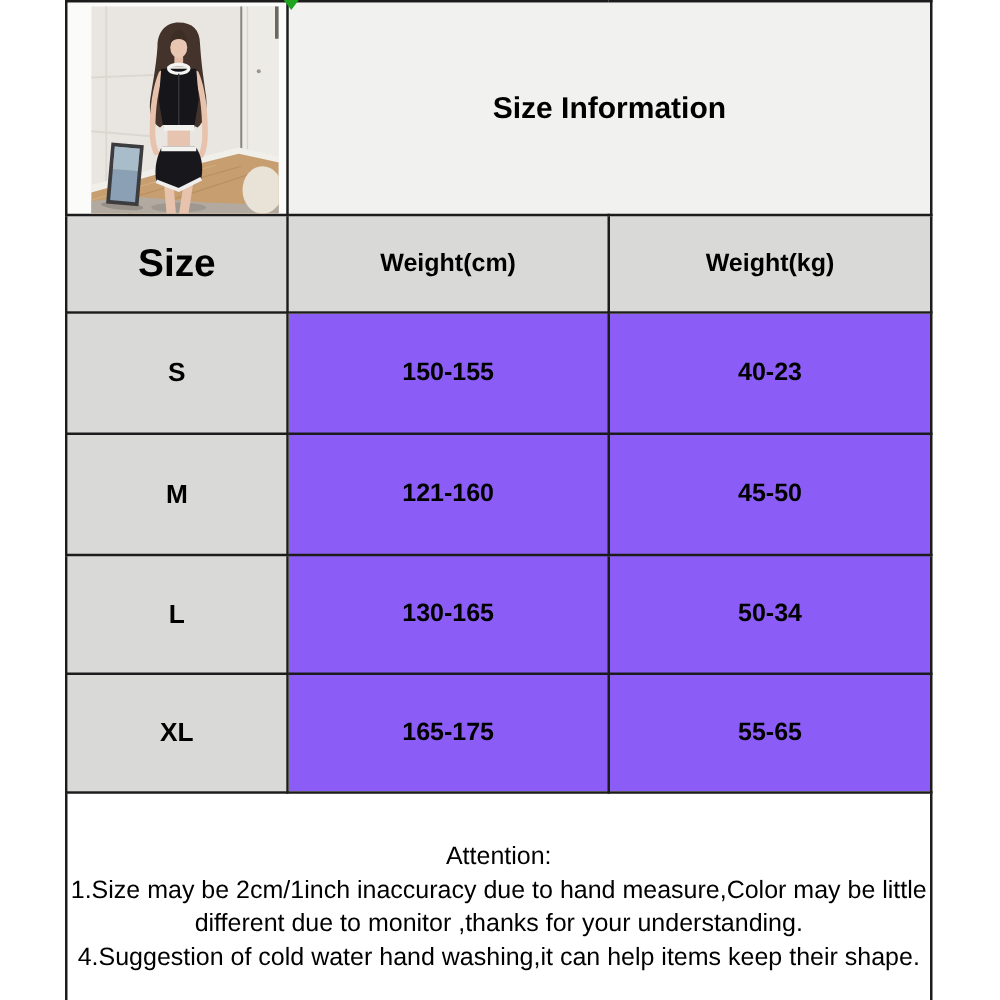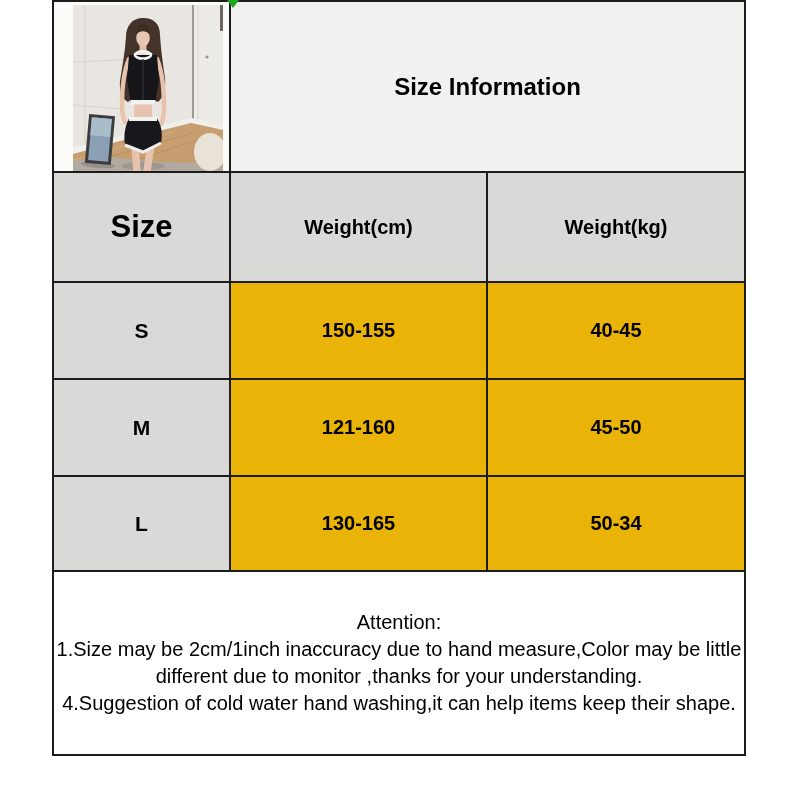--- a/index.html
+++ b/index.html
@@ -14,21 +14,21 @@
     border:2px solid #1c1c1c;
     text-align:center;vertical-align:middle;
     padding:0;color:#000;
     overflow:hidden;
   }
   td.photo-cell{background:#fbfbfa;}
   td.title-cell{background:#f1f1ef;font-size:24px;font-weight:bold;}
   td.col-header{background:#d9d9d8;font-size:20px;font-weight:bold;}
   td.size-header{background:#d9d9d8;font-size:31px;font-weight:bold;}
   td.size-label{background:#d9d9d8;font-size:21px;font-weight:bold;}
-  td.data-cell{background:#eab308;font-size:20px;font-weight:bold;}
+  td.data-cell{background:#8b5cf6;font-size:20px;font-weight:bold;}
   td.attention-cell{
     background:#ffffff;text-align:left;vertical-align:top;
     font-size:20px;font-weight:normal;padding:2px 4px;
   }
   .attention-line{line-height:27px;white-space:nowrap;}
 
   .photo{width:150px;height:166px;margin:3px 6px 0 19px;display:block;}
 
   .corner-marker{
     position:absolute;left:227px;top:0;width:0;height:0;z-index:5;
@@ -112,44 +112,49 @@
             <rect x="56" y="112" width="28" height="4" fill="#f2f2ef"></rect>
             <path d="M52,140 L70,147 L88,138" stroke="#eeeeec" stroke-width="3" fill="none"></path>
           </g>
         </svg>
       </td>
       <td class="title-cell" colspan="2">
         <span>Size Information</span>
       </td>
     </tr>
 
-    <tr style="height:110px">
+    <tr style="height:78px">
       <td class="size-header">Size</td>
       <td class="col-header">Weight(cm)</td>
       <td class="col-header">Weight(kg)</td>
     </tr>
 
     <tr style="height:97px">
       <td class="size-label">S</td>
       <td class="data-cell">150-155</td>
-      <td class="data-cell">40-45</td>
+      <td class="data-cell">40-23</td>
     </tr>
 
     <tr style="height:97px">
       <td class="size-label">M</td>
       <td class="data-cell">121-160</td>
       <td class="data-cell">45-50</td>
     </tr>
 
     <tr style="height:95px">
       <td class="size-label">L</td>
       <td class="data-cell">130-165</td>
       <td class="data-cell">50-34</td>
     </tr>
 
+    <tr style="height:95px">
+      <td class="size-label">XL</td>
+      <td class="data-cell">165-175</td>
+      <td class="data-cell">55-65</td>
+    </tr>
 
     <tr style="height:184px">
       <td class="attention-cell" colspan="3">
         <div class="attention-line">Attention:</div>
         <div class="attention-line">1.Size may be 2cm/1inch inaccuracy due to hand measure,Color may be little</div>
         <div class="attention-line">different due to monitor ,thanks for your understanding.</div>
         <div class="attention-line">4.Suggestion of cold water hand washing,it can help items keep their shape.</div>
       </td>
     </tr>
   </tbody>

